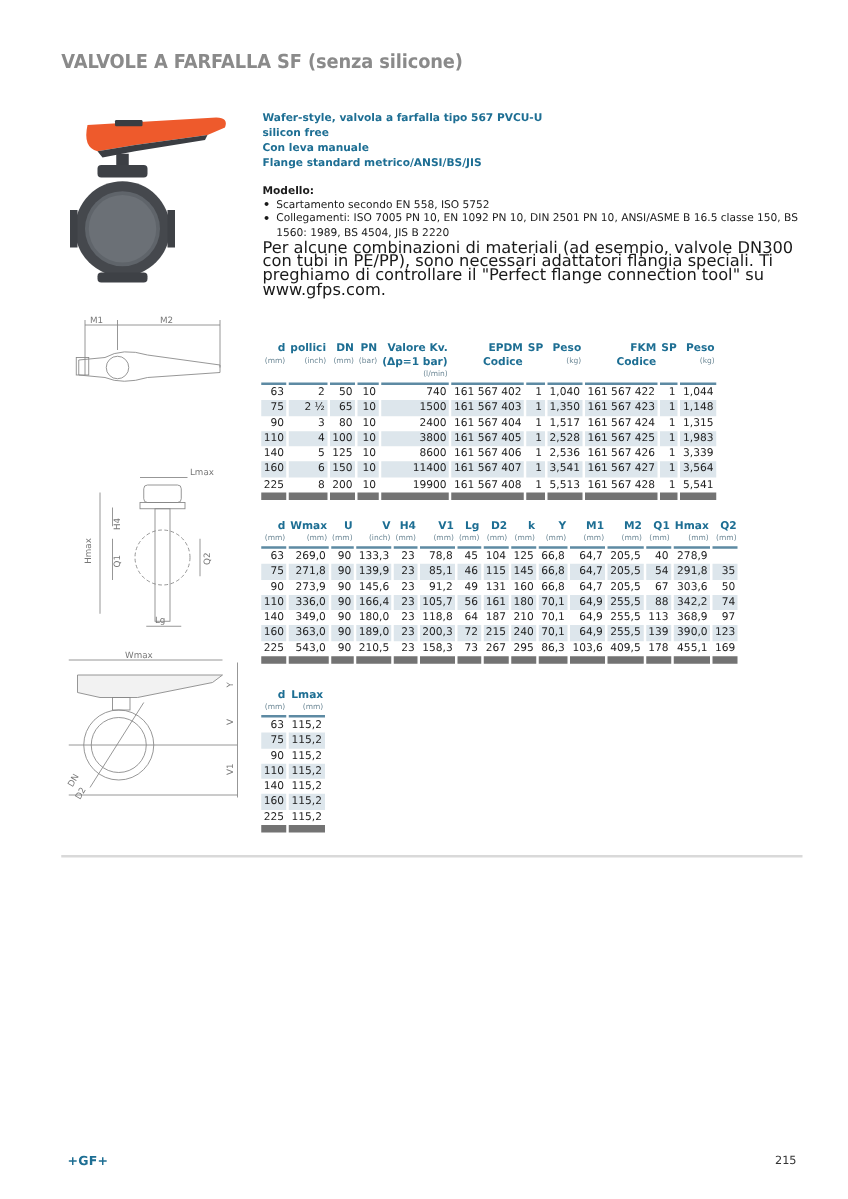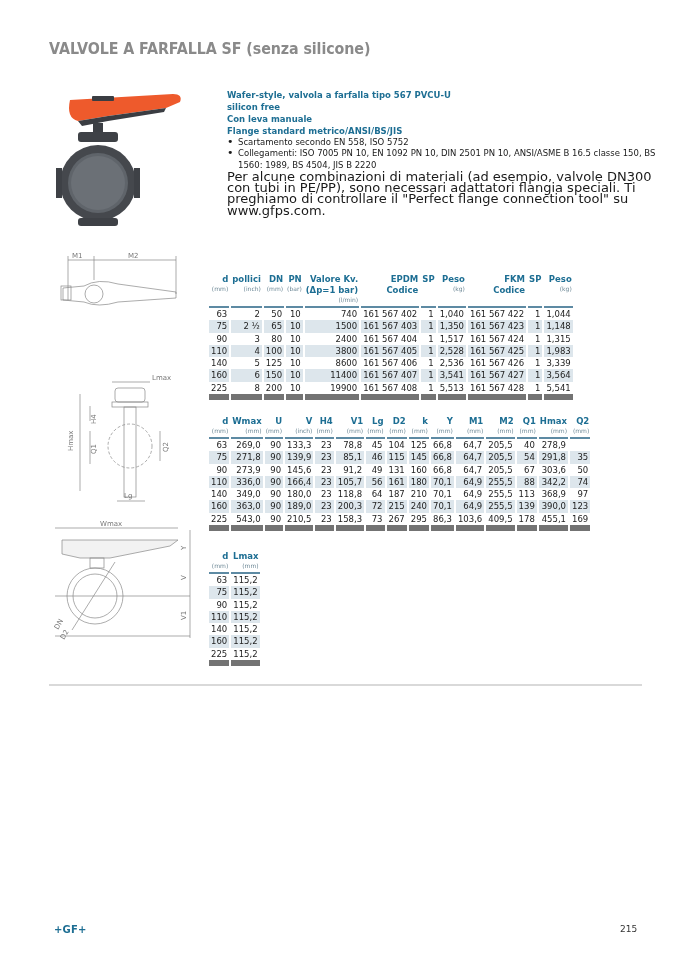--- a/index.html
+++ b/index.html
@@ -6,21 +6,21 @@
   html, body { width: 678px; height: 959px; background: #ffffff; overflow: hidden; }
   body { position: relative; font-family: "DejaVu Sans", "Liberation Sans", sans-serif; color: #1a1a1a; }
 
   .page-title {
     position: absolute; left: 49px; top: 40px;
     font-family: "DejaVu Sans", sans-serif; font-weight: bold;
     font-size: 15.5px; color: #8a8a8a; letter-spacing: -0.1px;
     transform: scaleX(0.92); transform-origin: left top;
   }
 
-  .intro { position: absolute; left: 210px; top: 89px; width: 440px; margin-left: 17px; }
+  .intro { position: absolute; left: 210px; top: 89px; width: 440px; }
   .intro .blue { color: #1d6e93; font-weight: bold; font-size: 8.5px; line-height: 12px; }
   .intro h4 { font-size: 8.5px; font-weight: bold; margin-top: 10px; line-height: 12px; }
   .intro ul { list-style: none; font-size: 8.5px; line-height: 11.3px; }
   .intro ul li { position: relative; padding-left: 11px; }
   .intro ul li::before { content: "•"; position: absolute; left: 0; top: -1px; font-size: 11px; }
   .intro h4.att { margin-top: 2px; }
   .intro p { font-size: 13px; line-height: 11.3px; }
 
   table { border-collapse: separate; border-spacing: 2px 0; font-size: 8.5px; }
   table th { color: #1d6e93; font-weight: bold; text-align: right; vertical-align: top; padding: 0 1px; white-space: nowrap; }
@@ -125,20 +125,21 @@
     <text x="8" y="112" transform="rotate(-60 8 112)">DN</text>
     <text x="14" y="122" transform="rotate(-60 14 122)">D2</text>
   </g>
 </svg>
 
 <div class="intro">
   <div class="blue">Wafer-style, valvola a farfalla tipo 567 PVCU-U</div>
   <div class="blue">silicon free</div>
   <div class="blue">Con leva manuale</div>
   <div class="blue">Flange standard metrico/ANSI/BS/JIS</div>
+  <h4>Modello:</h4>
   <ul>
     <li>Scartamento secondo EN 558, ISO 5752</li>
     <li>Collegamenti: ISO 7005 PN 10, EN 1092 PN 10, DIN 2501 PN 10, ANSI/ASME B 16.5 classe 150, BS 1560: 1989, BS 4504, JIS B 2220</li>
   </ul>
   <p>Per alcune combinazioni di materiali (ad esempio, valvole DN300 con tubi in PE/PP), sono necessari adattatori flangia speciali. Ti preghiamo di controllare il "Perfect flange connection tool" su www.gfps.com.</p>
 </div>
 
 <table class="t1" id="t1">
     <thead>
       <tr class="last">

